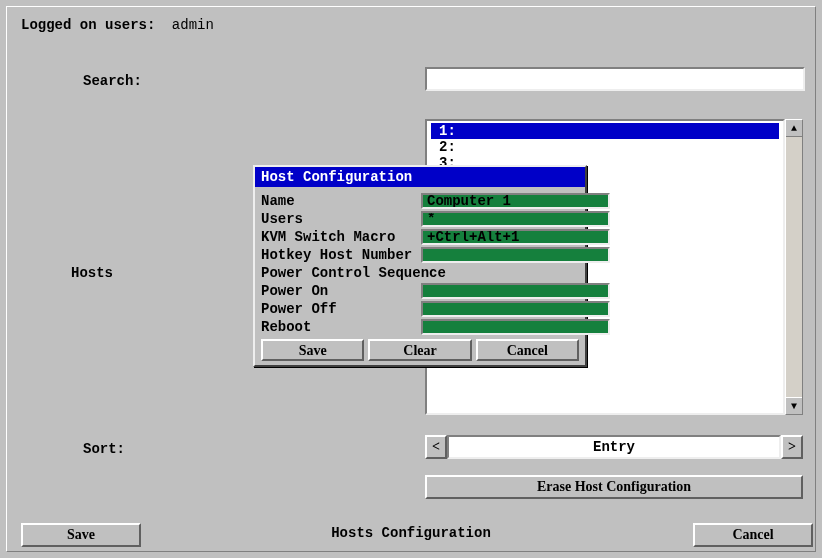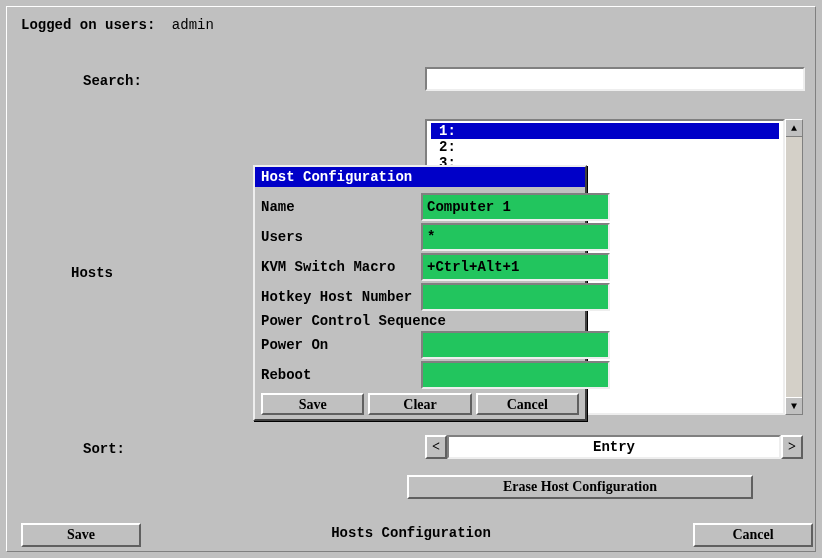--- a/index.html
+++ b/index.html
@@ -75,21 +75,21 @@
 .sortbox .arrow{
   width:22px;height:24px;
 }
 .sortbox .sortval{
   flex:1;background:#fff;
   border:2px solid #808080;border-right-color:#eee;border-bottom-color:#eee;
   box-sizing:border-box;
   text-align:center;font-weight:bold;line-height:20px;
 }
 .erasebtn{
-  position:absolute;left:400px;top:468px;width:346px;height:24px;
+  position:absolute;left:418px;top:468px;width:378px;height:24px;
 }
 .savebtn{
   position:absolute;left:14px;top:516px;width:120px;height:24px;
 }
 .cancelbtn{
   position:absolute;left:686px;top:516px;width:120px;height:24px;
 }
 .title-center{
   position:absolute;left:0;right:0;top:518px;text-align:center;font-weight:bold;
 }
@@ -103,22 +103,22 @@
   box-shadow:1px 1px 0 #000;
 }
 .dlg-title{
   background:#0000c8;color:#fff;font-weight:bold;
   padding:2px 6px;
 }
 .dlg-body{padding:4px 6px;}
 .dlg-row{display:flex;align-items:center;margin:2px 0;}
 .dlg-row .k{flex:0 0 160px;font-weight:bold;}
 .dlg-row input{
-  flex:1;height:28px;
-  background:#22c55e;
+  flex:1;height:16px;
+  background:#15803d;
   border:2px solid #808080;border-right-color:#eee;border-bottom-color:#eee;
   font-family:inherit;font-size:14px;font-weight:bold;
   padding:0 4px;box-sizing:border-box;
 }
 .dlg-section{font-weight:bold;margin:2px 0;}
 .dlg-btns{display:flex;gap:4px;margin-top:4px;}
 .dlg-btns .btn{flex:1;height:22px;}
 </style>
 </head>
 <body>
@@ -176,20 +176,24 @@
       <div class="dlg-row">
         <div class="k">Hotkey Host Number</div>
         <input value="" style="">
       </div>
       <div class="dlg-section">Power Control Sequence</div>
       <div class="dlg-row">
         <div class="k">Power On</div>
         <input value="" style="">
       </div>
       <div class="dlg-row">
+        <div class="k">Power Off</div>
+        <input value="" style="">
+      </div>
+      <div class="dlg-row">
         <div class="k">Reboot</div>
         <input value="" style="">
       </div>
       <div class="dlg-btns">
         <button class="btn">Save</button>
         <button class="btn">Clear</button>
         <button class="btn">Cancel</button>
       </div>
     </div>
   </div>

